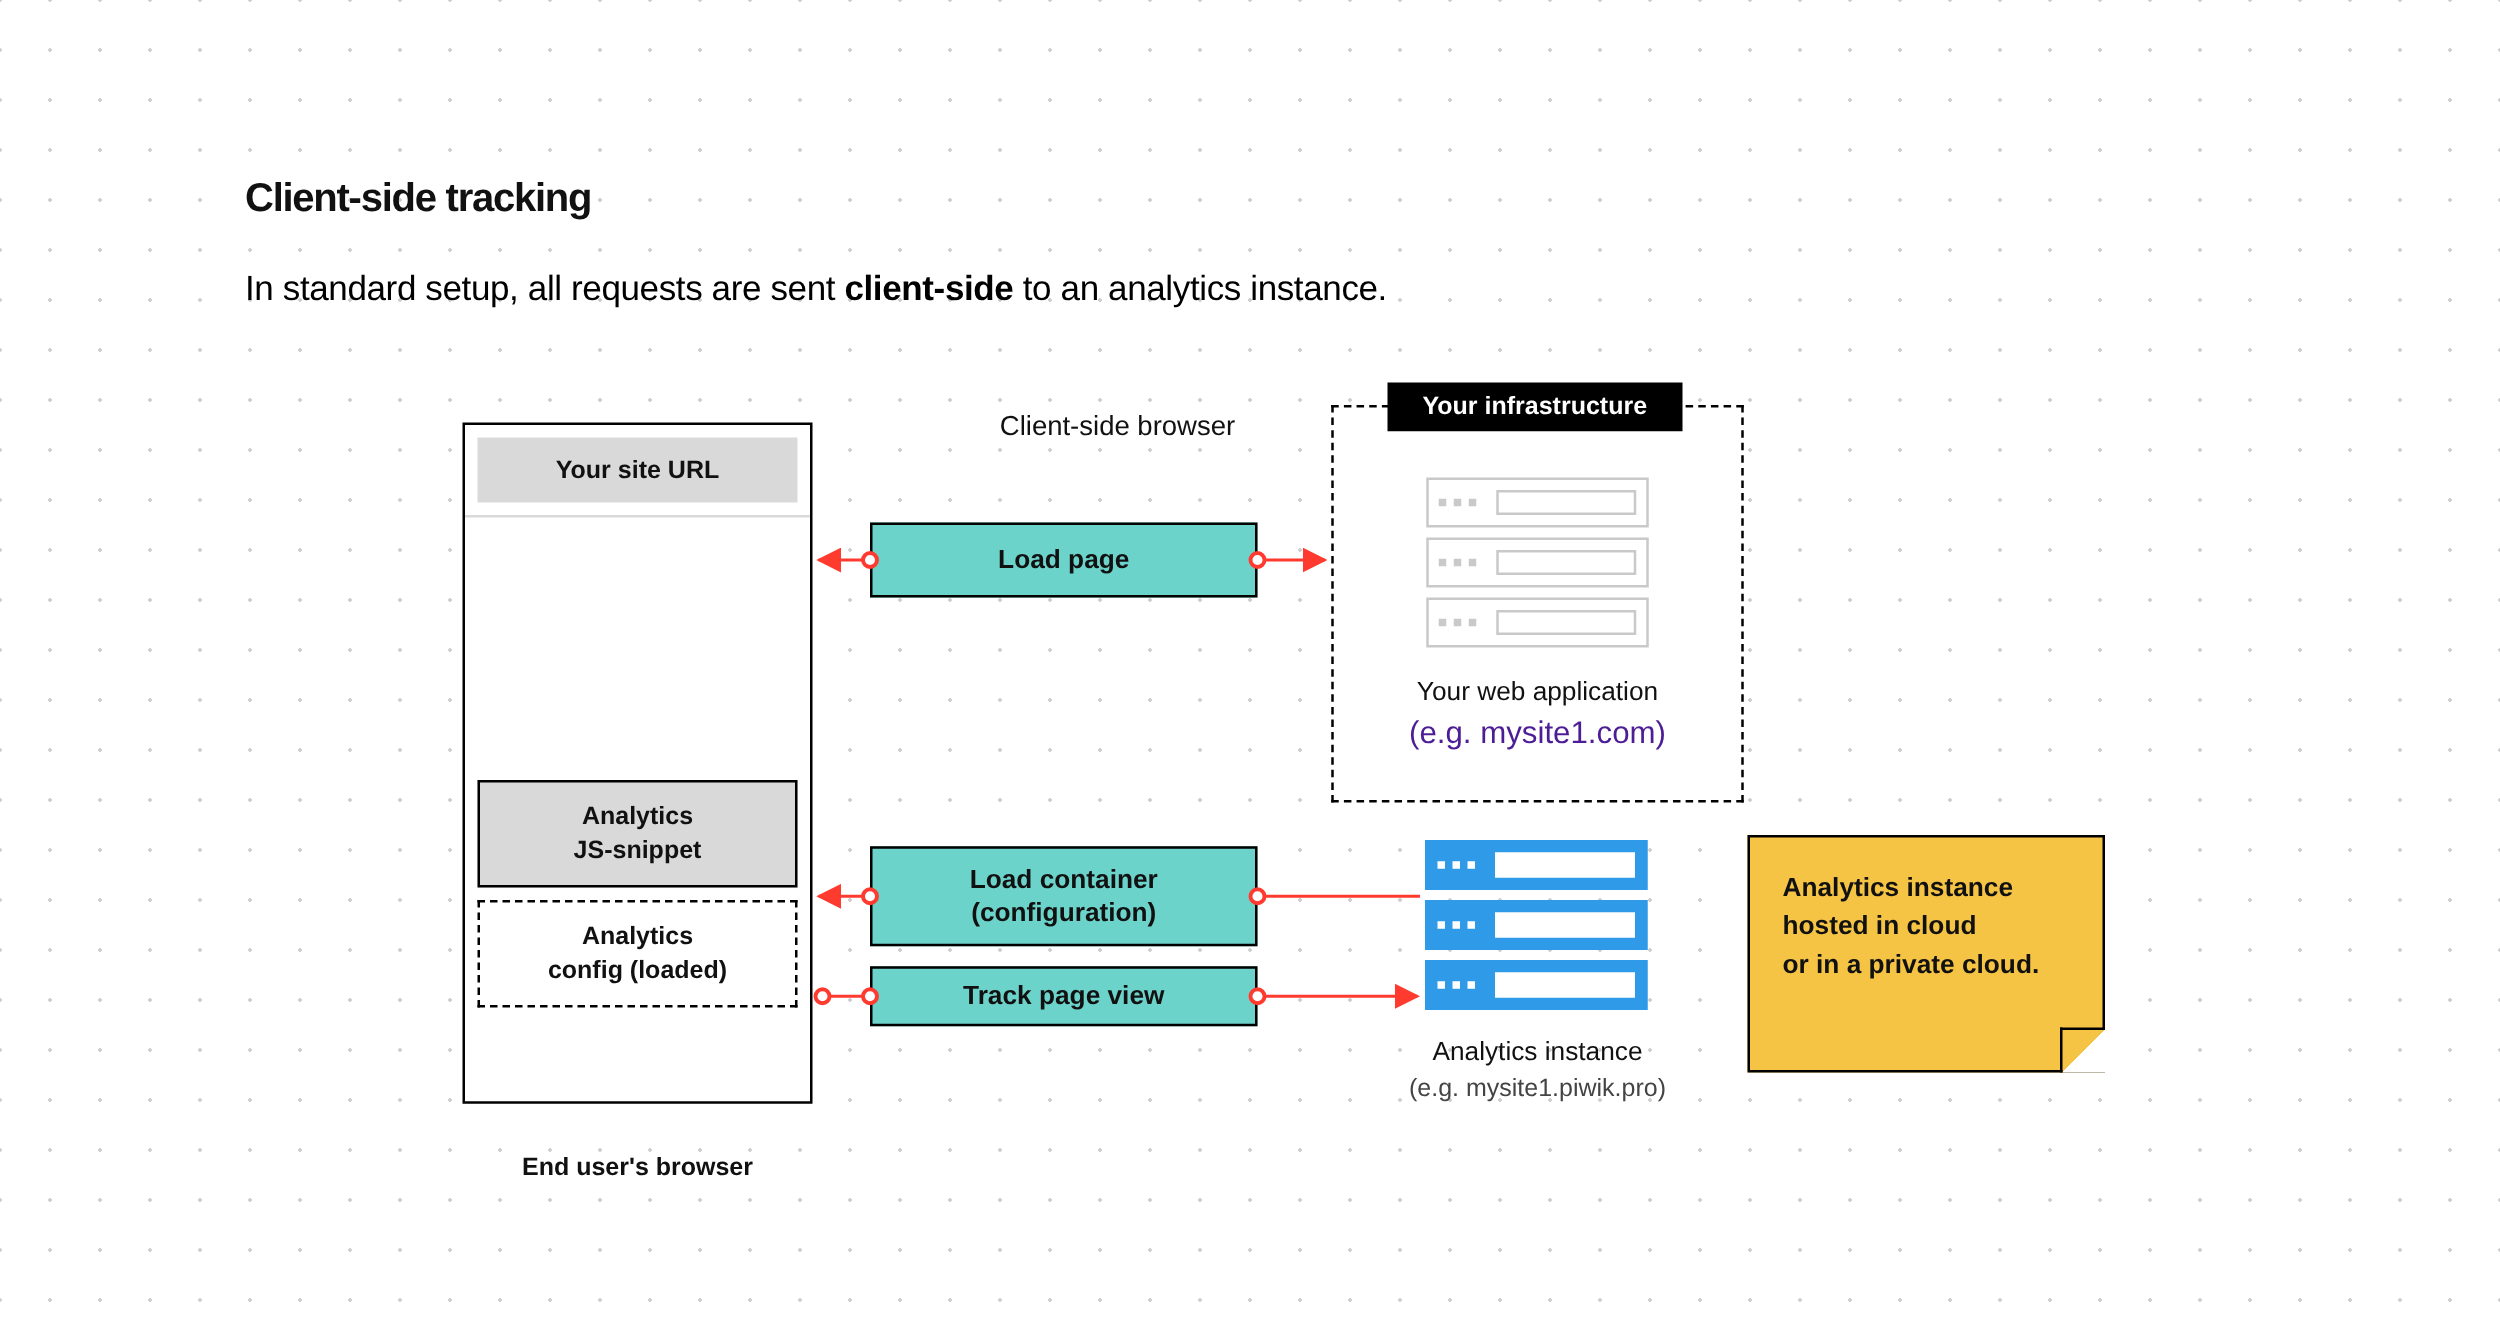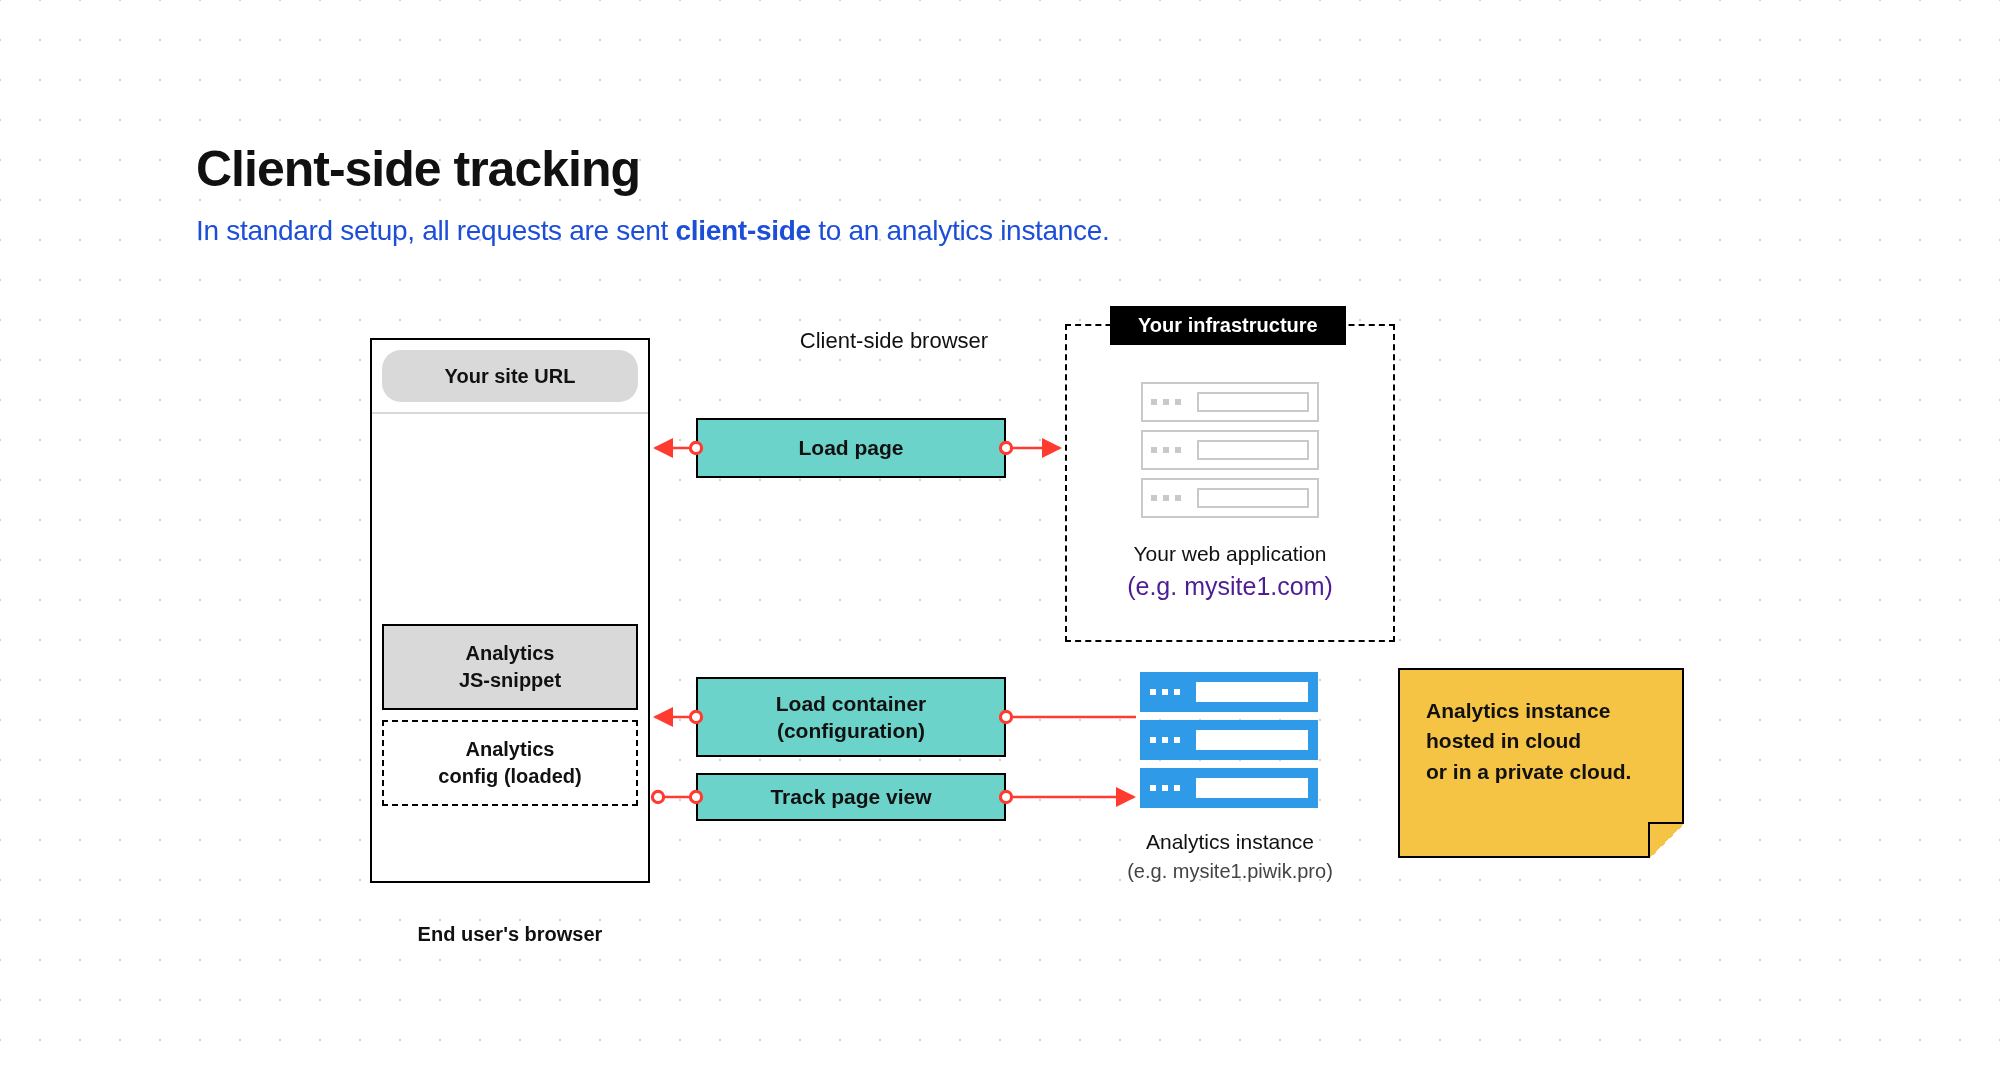--- a/index.html
+++ b/index.html
@@ -24,30 +24,30 @@
   .canvas {
     position: absolute;
     inset: 0;
   }
   
   .title {
     position: absolute;
     left: 196px;
     top: 140px;
     font-weight: 800;
-    font-size: 50px;
+    font-size: 32px;
     letter-spacing: -1px;
   }
   .subtitle {
     position: absolute;
     left: 196px;
     top: 215px;
     font-size: 28px;
     font-weight: 400;
-    color: #1d4ed8;
+    color: #000000;
     letter-spacing: -0.3px;
   }
   .subtitle b { font-weight: 700; }
 
   
   .requests-label {
     position: absolute;
     left: 744px;
     top: 328px;
     font-size: 22px;
@@ -69,21 +69,20 @@
   }
   .browser .urlbar {
     margin: 10px;
     height: 52px;
     background: #d9d9d9;
     display: flex;
     align-items: center;
     justify-content: center;
     font-weight: 700;
     font-size: 20px;
-    border-radius: 19px;
   }
   .browser .divider {
     height: 2px;
     background: #d9d9d9;
     margin: 0 0 0 0;
   }
   .browser .body-space { height: 200px; }
   .browser .block {
     margin: 10px;
     border: 2px solid #000;

